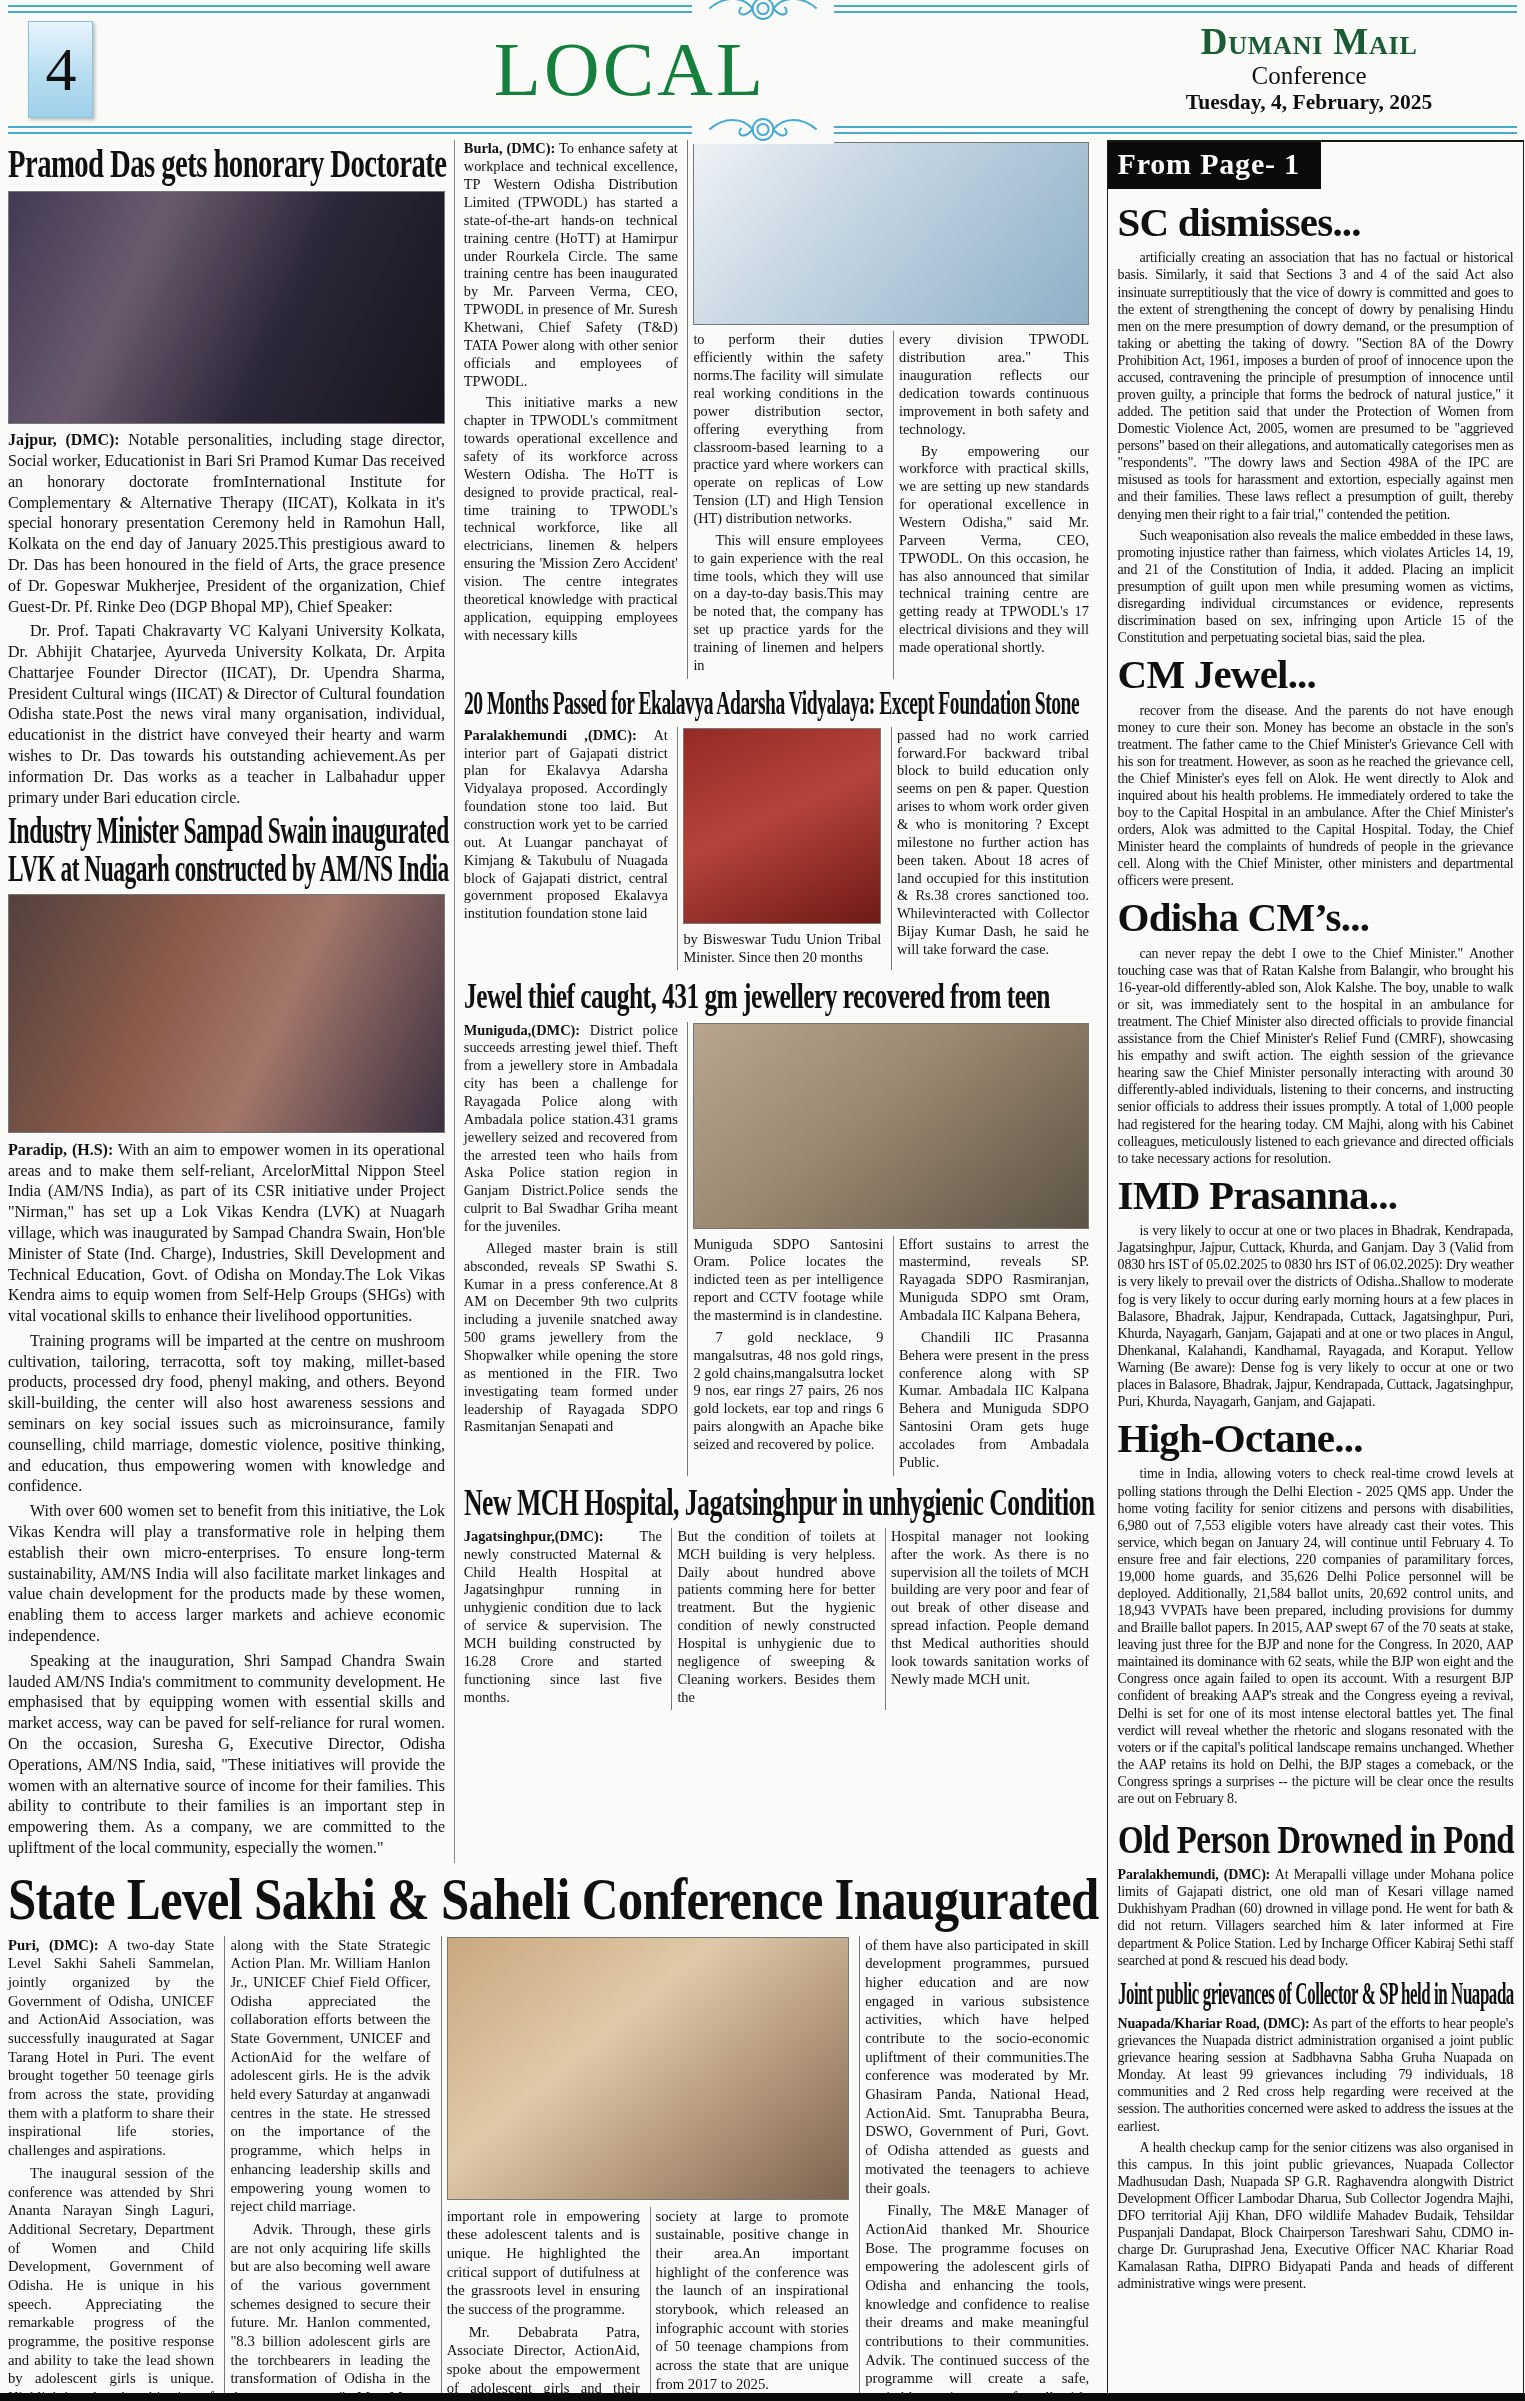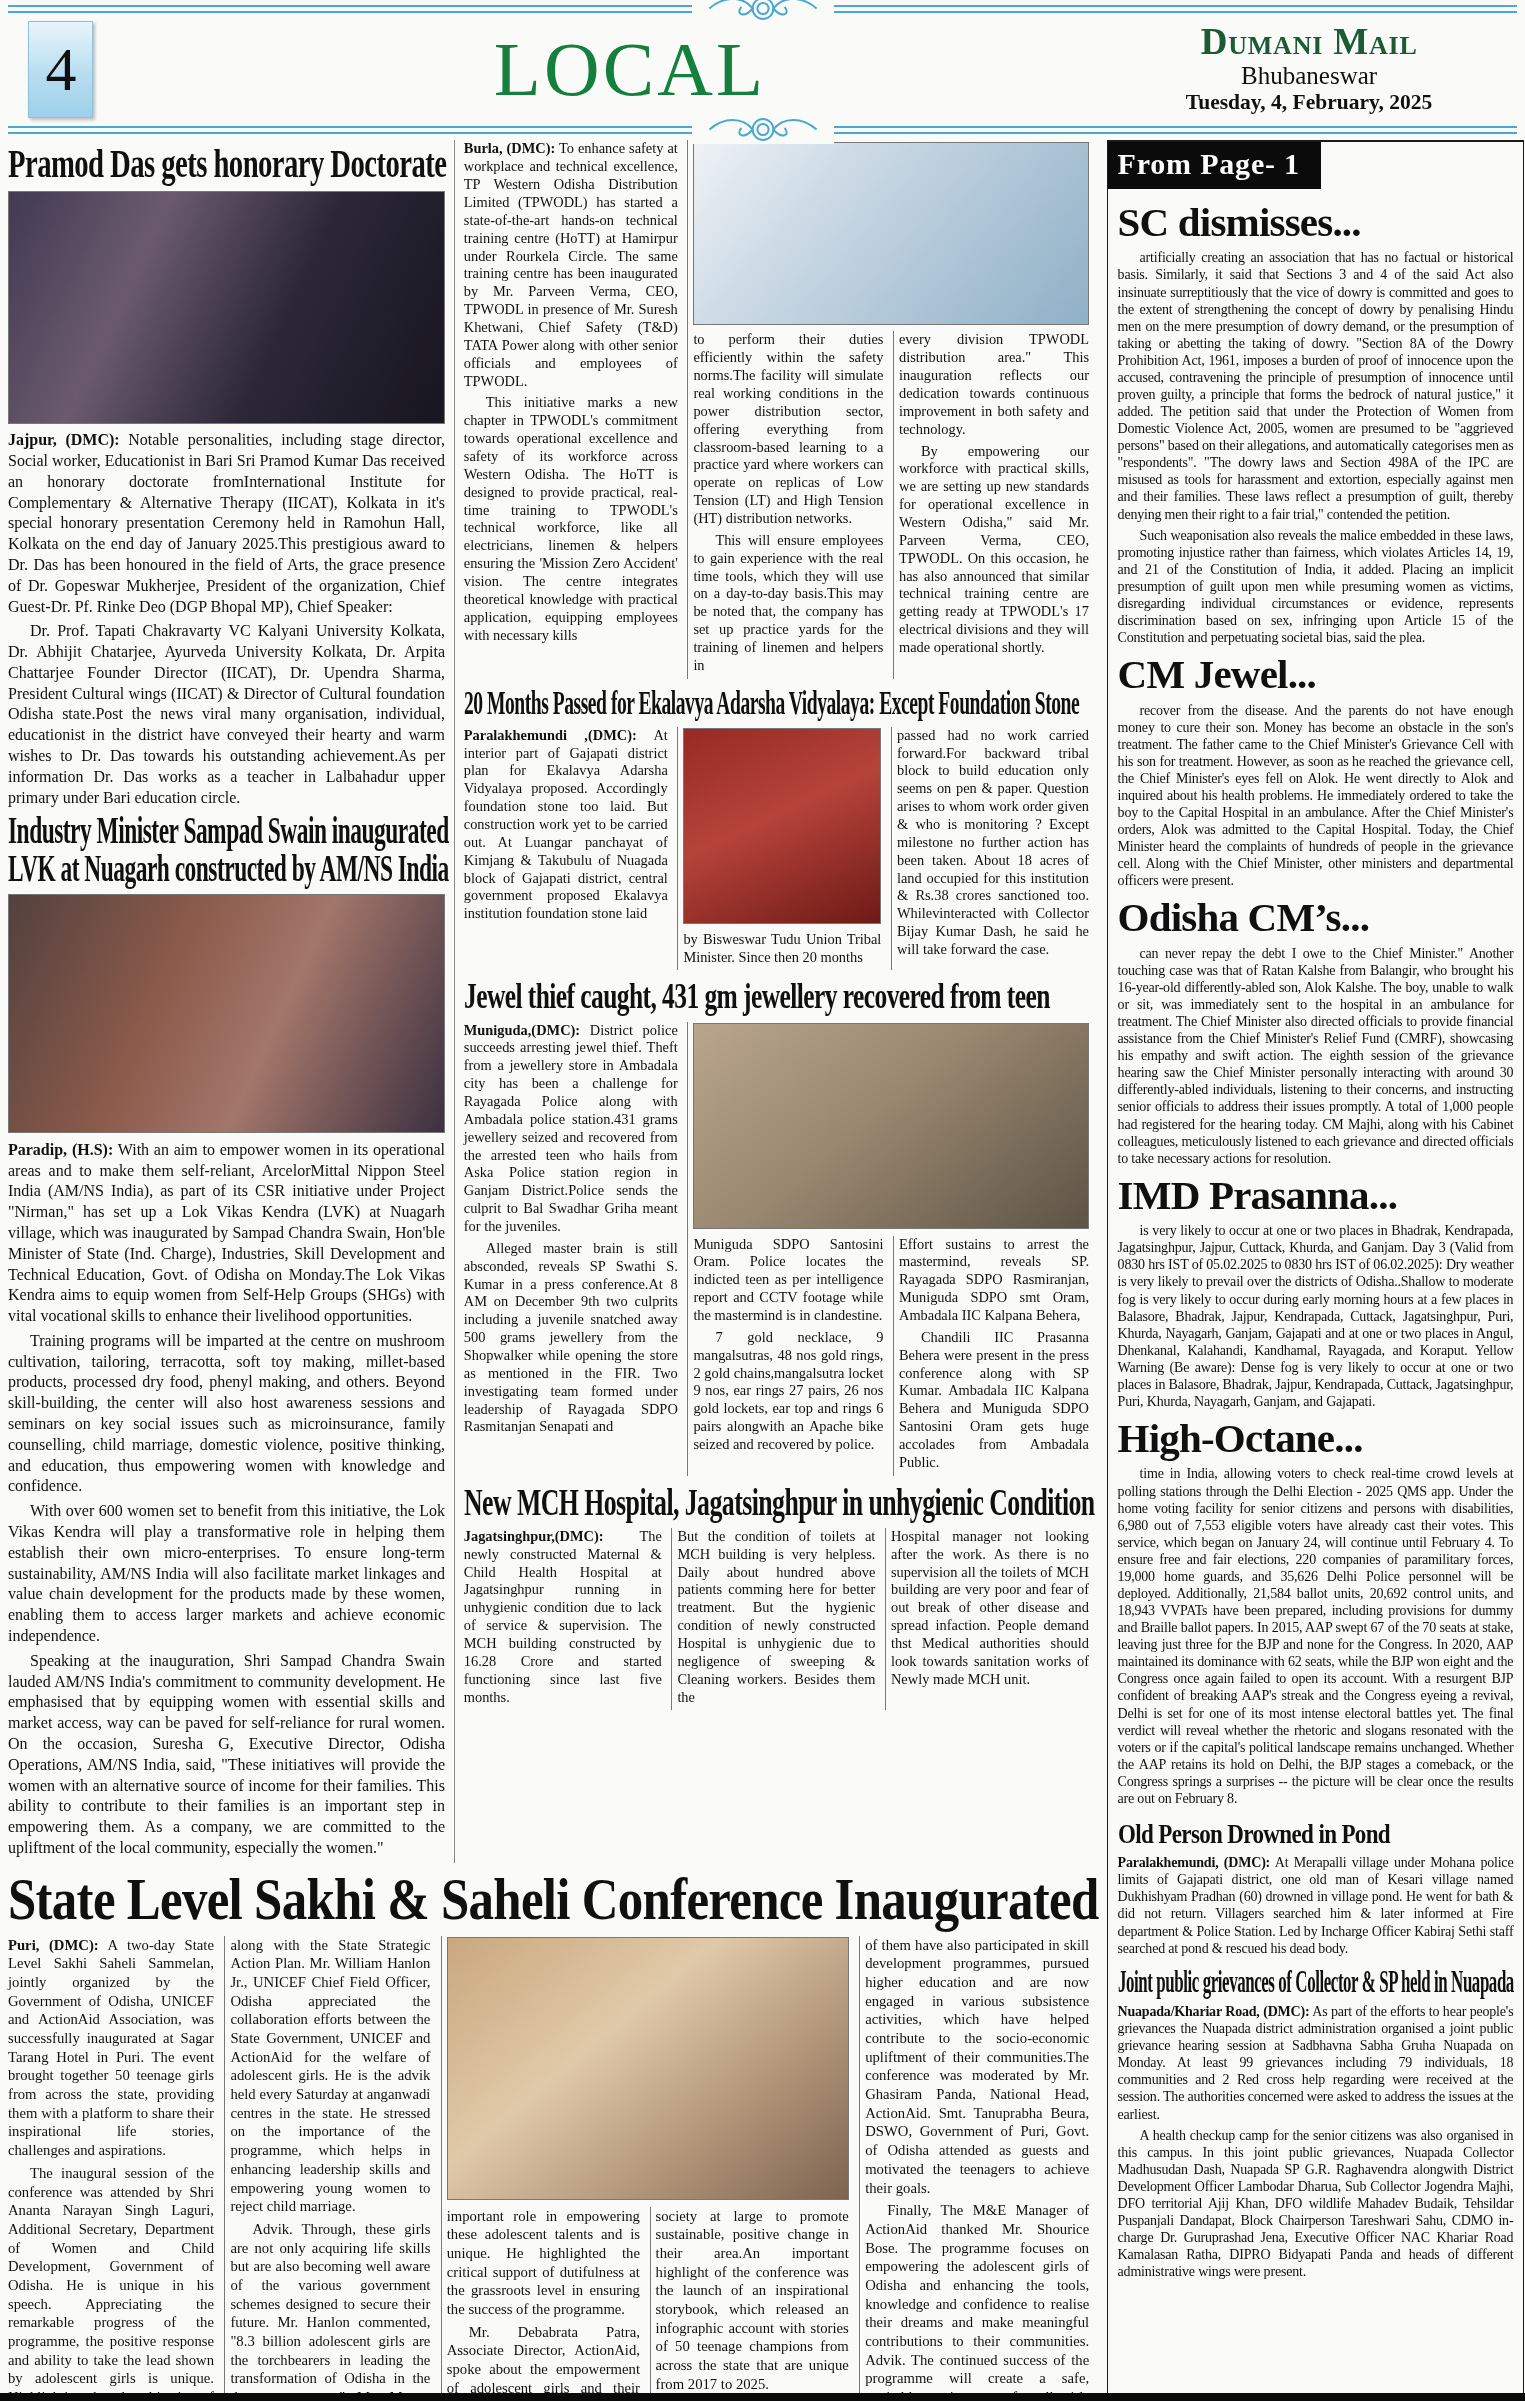--- a/index.html
+++ b/index.html
@@ -60,21 +60,21 @@
   .jw-col1 { width:214px; }
   .jw-right { flex:1; }
   .photo-jewel { height:206px; background:linear-gradient(140deg,#b9a58e 0%,#99876f 45%,#5d5346 100%); }
   article.mid-art { margin-bottom:8px; }
 
   
   .col-right { width:417px; border:1.6px solid #1a1a1a; border-top:2.4px solid #1a1a1a; padding:0 9.6px 8px 9.6px; }
   .fp-banner { display:inline-block; background:#0b0b0b; color:#fff; font-weight:bold; font-size:30px; padding:4.8px 21px 8px 9.6px; margin:0 0 4.8px -9.6px; letter-spacing:0.8px; }
   .col-right .body { font-size:14px; line-height:1.22; letter-spacing:-0.2px; }
   h2.cont-head { font-size:41px; font-weight:bold; letter-spacing:-0.8px; line-height:1.0; margin:8px 0 6.4px 0; }
-  h2.h-old { font-size:28px; margin-top:12.8px; }
+  h2.h-old { font-size:40px; margin-top:12.8px; }
   h2.h-joint { font-size:32px; }
 
   
   .sakhi { margin-top:6.4px; }
   .h-sakhi { font-size:59px; text-align:left; margin:1.6px 0 9.6px 0; }
   .sk-cols { display:flex; gap:10.4px; }
   .sk-col1 { width:206px; }
   .sk-col2 { width:206px; }
   .sk-mid { width:408px; }
   .sk-col5 { width:230px; }
@@ -103,21 +103,21 @@
     </span>
   </div>
 
   <div class="masthead">
     <div class="pagenum">
       <span>4</span>
     </div>
     <div class="section-title">LOCAL</div>
     <div class="mh-right">
       <div class="paper-name">Dumani Mail</div>
-      <div class="paper-city">Bhubaneswar</div>
+      <div class="paper-city">Conference</div>
       <div class="paper-date">Tuesday, 4,  February, 2025</div>
     </div>
   </div>
 
   <div class="deco">
     <span class="orn">
       <svg width="120" height="29" viewBox="0 0 150 36">
           <g fill="none" stroke="#4aa9cf" stroke-width="2.5">
             <path d="M8 18 C 26 2, 50 2, 62 18 C 52 30, 40 26, 48 16"></path>
             <path d="M142 18 C 124 2, 100 2, 88 18 C 98 30, 110 26, 102 16"></path>

